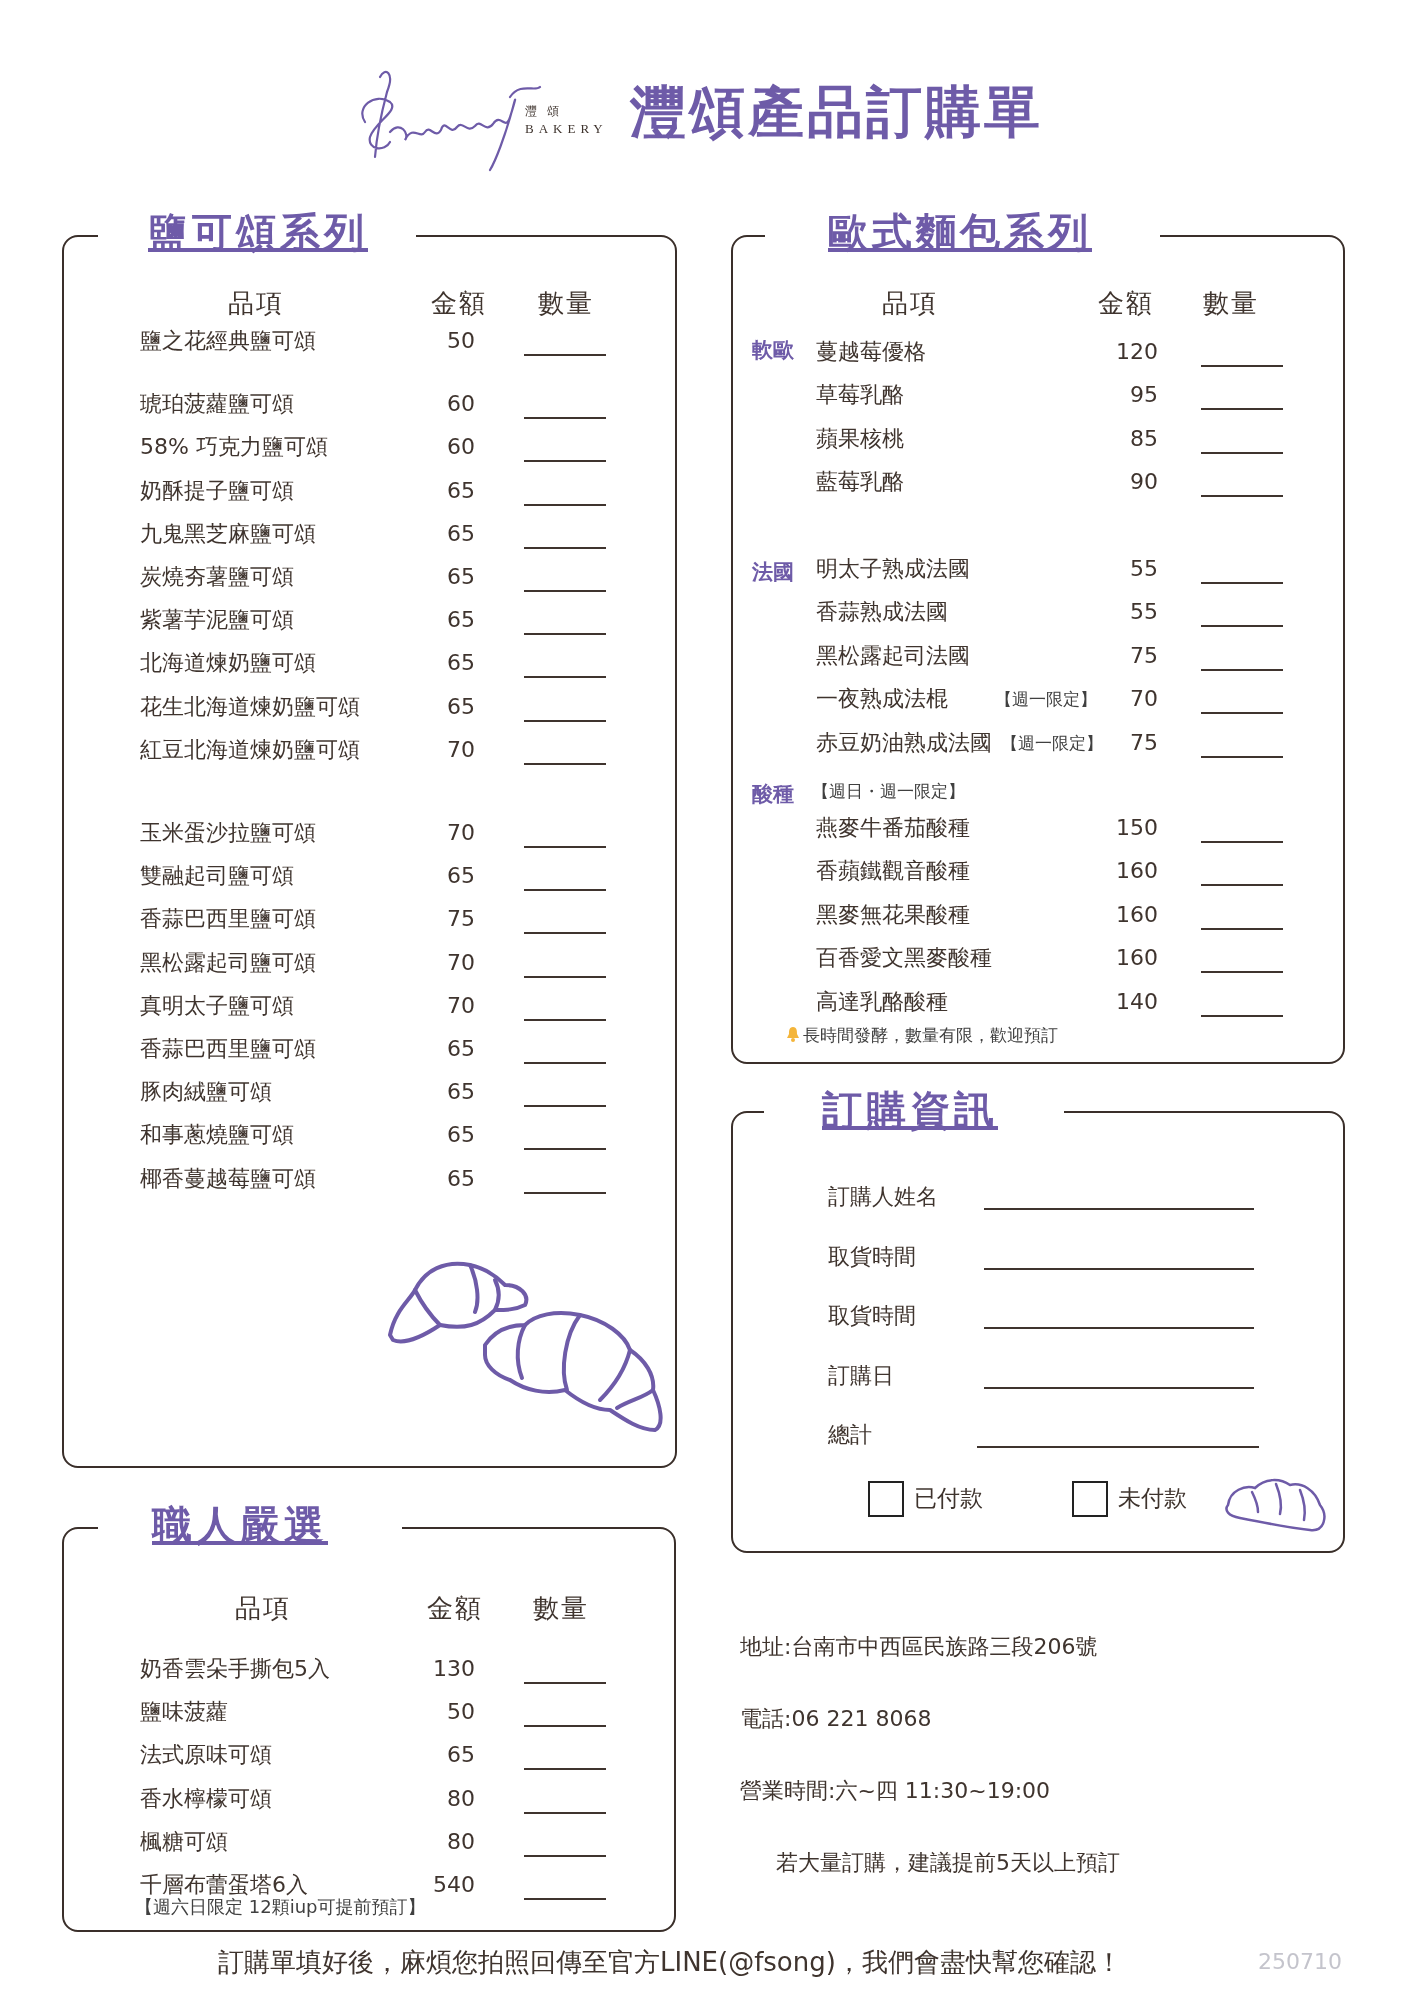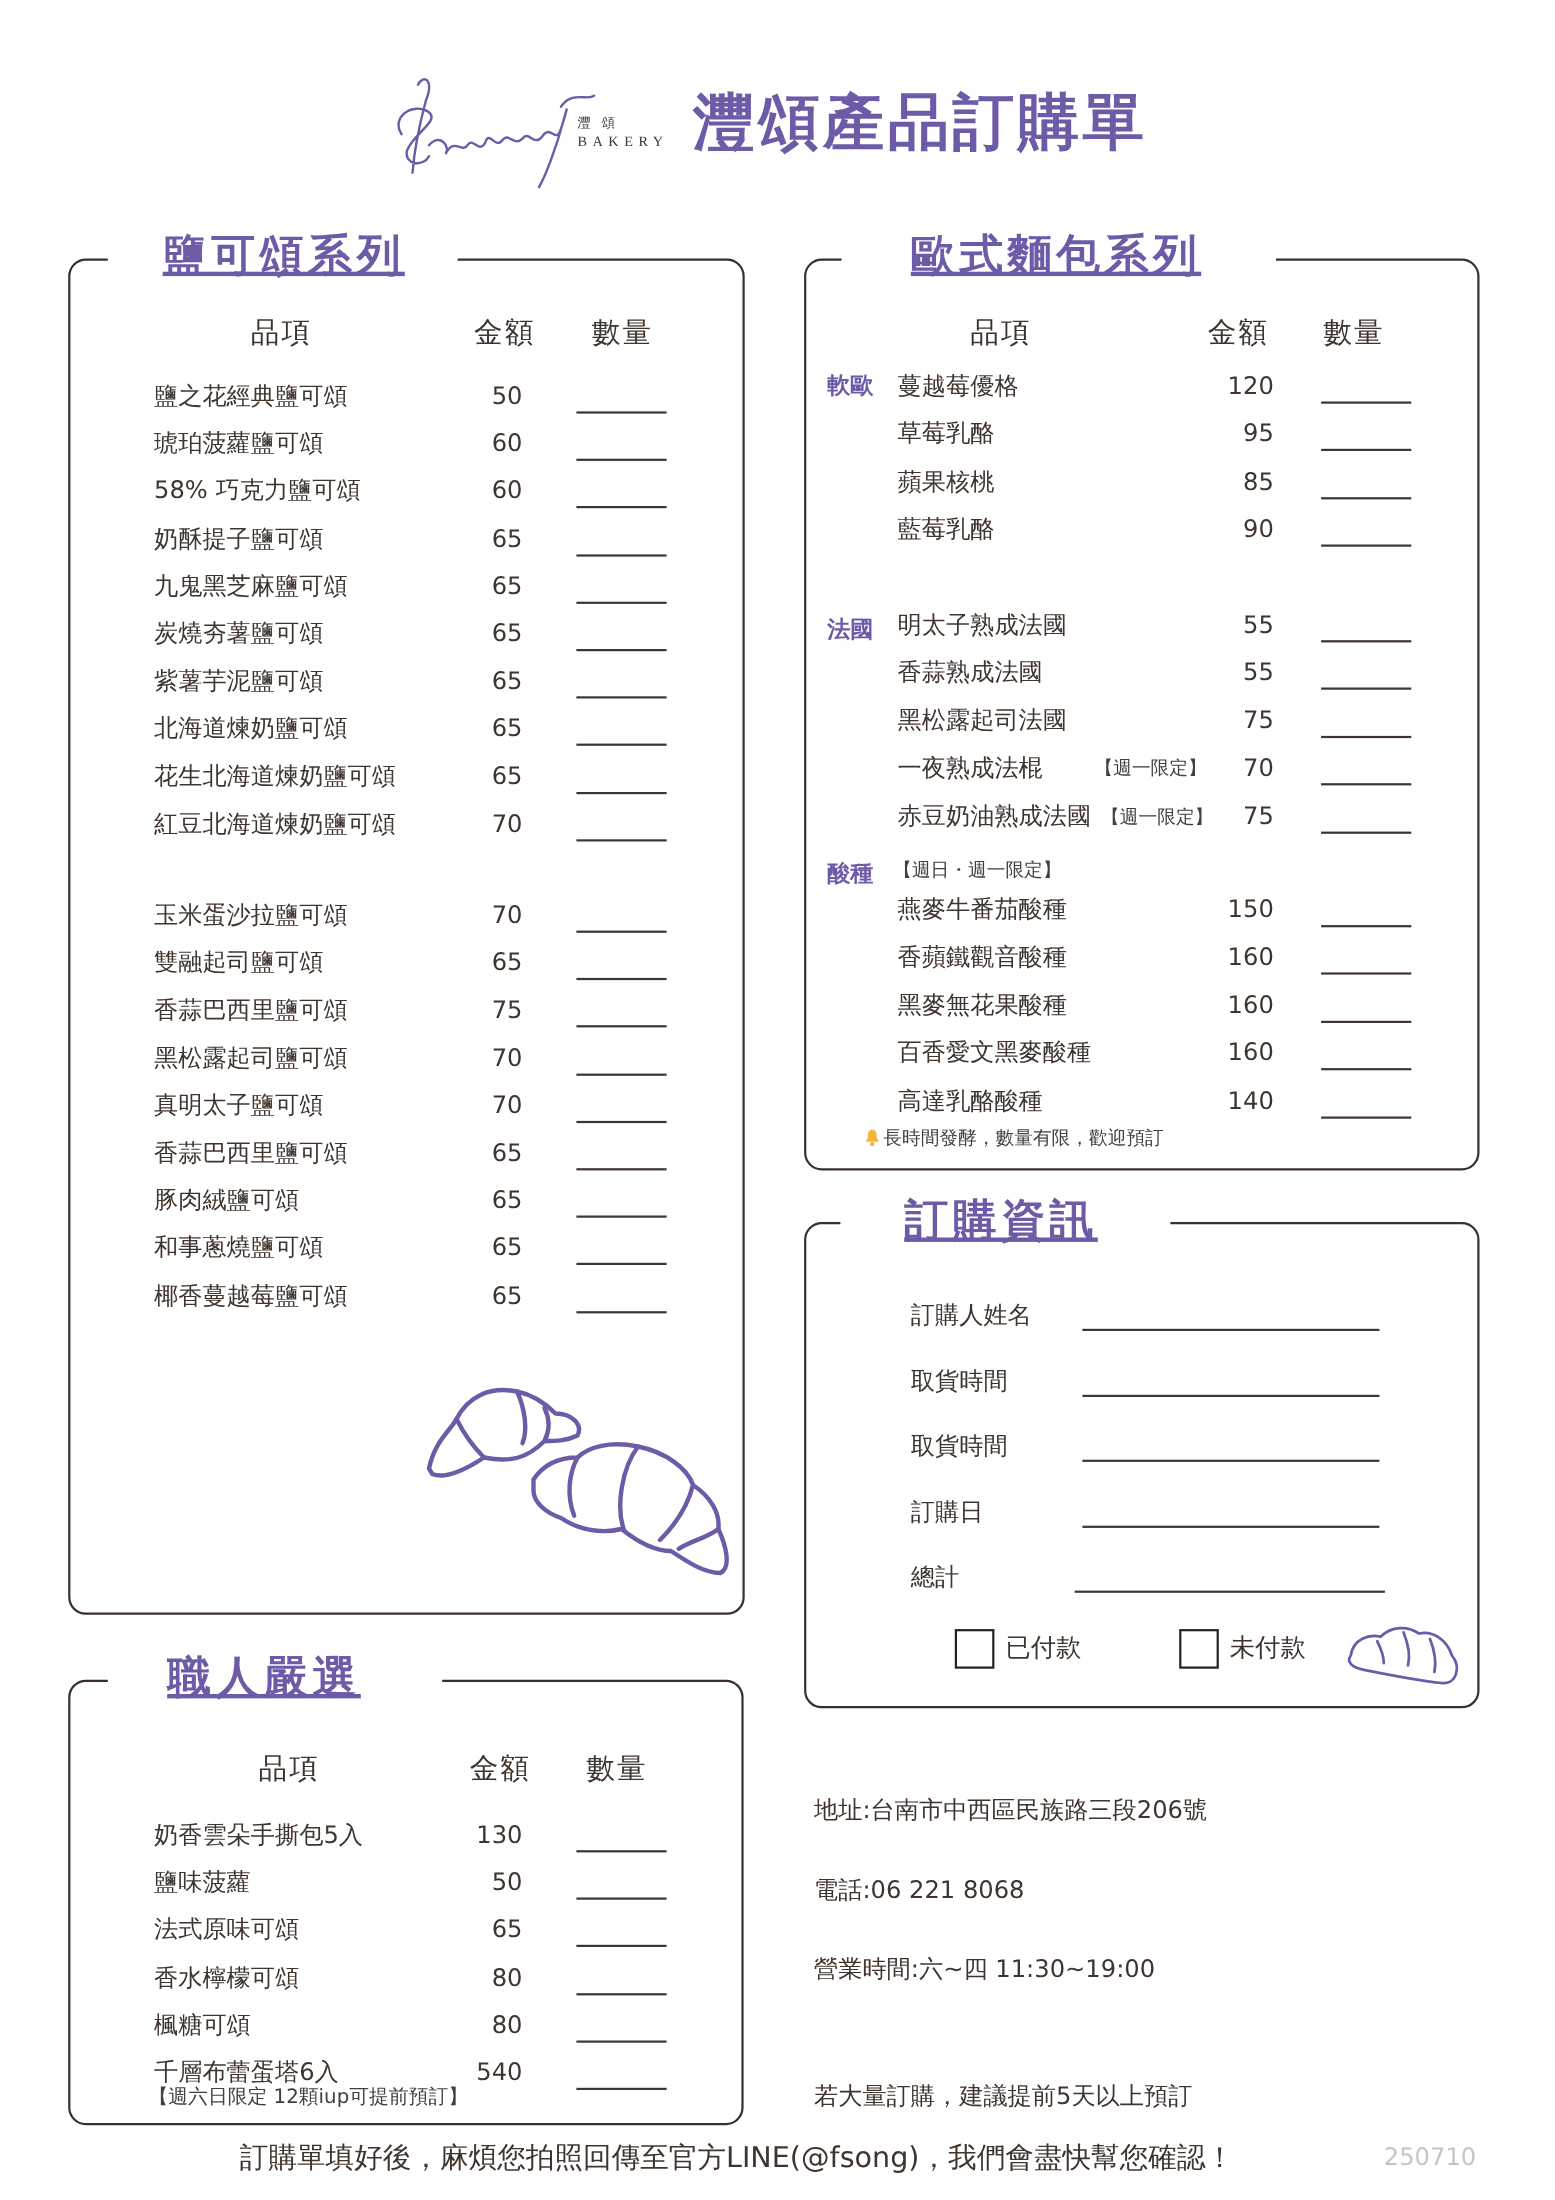--- a/index.html
+++ b/index.html
@@ -55,21 +55,21 @@
 <div class="logo-bakery">BAKERY</div>
 <div class="main-title">灃頌產品訂購單</div>
 
 <div class="box" style="left:62px; top:235px; width:615px; height:1233px;"></div>
 <div class="box-gap" style="left:98px; top:230px; width:318px;"></div>
 <div class="section-title" style="left:148px; top:212px;">鹽可頌系列</div>
 <div class="col-head" style="left:228px; top:290px;">品項</div>
 <div class="col-head" style="left:431px; top:290px;">金額</div>
 <div class="col-head" style="left:538px; top:290px;">數量</div>
 <div id="salt-rows">
-    <div class="row" style="left: 0px; top: 344px; width: 1150px;">
+    <div class="row" style="left: 0px; top: 324px; width: 1150px;">
       <div class="item-name" style="left: 140px;">鹽之花經典鹽可頌</div>
       <div class="item-price" style="left: 415px;">50</div>
       <div class="item-line" style="left: 524px; top: 30px;"></div>
     </div>
     <div class="row" style="left: 0px; top: 387.2px; width: 1414px;">
       <div class="item-name" style="left: 140px;">琥珀菠蘿鹽可頌</div>
       <div class="item-price" style="left: 415px;">60</div>
       <div class="item-line" style="left: 524px; top: 30px;"></div>
     </div>
     <div class="row" style="left: 0px; top: 430.4px; width: 1414px;">
@@ -330,16 +330,16 @@
       <div class="item-name" style="left: 140px;">千層布蕾蛋塔6入</div>
       <div class="item-price" style="left: 415px;">540</div>
       <div class="item-line" style="left: 524px; top: 30px;"></div>
     </div>
   </div>
 <div class="note" style="left:135px; top:1895px; font-size:18px; line-height:24px;">【週六日限定 12顆iup可提前預訂】</div>
 
 <div class="info-line" style="left:740px; top:1632px;">地址:台南市中西區民族路三段206號</div>
 <div class="info-line" style="left:740px; top:1704px;">電話:06 221 8068</div>
 <div class="info-line" style="left:740px; top:1776px;">營業時間:六~四 11:30~19:00</div>
-<div class="info-line" style="left:740px; top:1848px;margin-top:44px;">若大量訂購，建議提前5天以上預訂</div>
+<div class="info-line" style="left:776px; top:1848px;">若大量訂購，建議提前5天以上預訂</div>
 
 <div class="footer" style="left:218px; top:1945px;">訂購單填好後，麻煩您拍照回傳至官方LINE(@fsong)，我們會盡快幫您確認！</div>
 <div class="version" style="left:1258px; top:1945px;">250710</div>
 
 </body></html>

